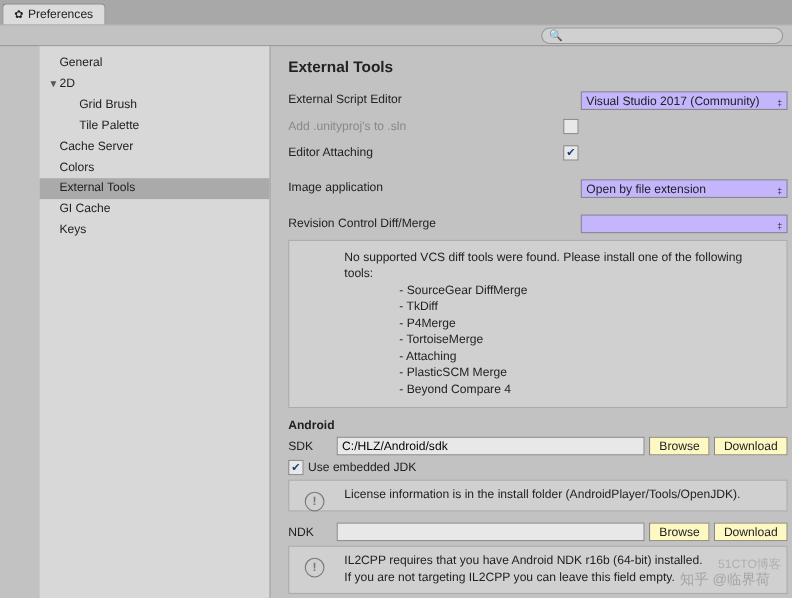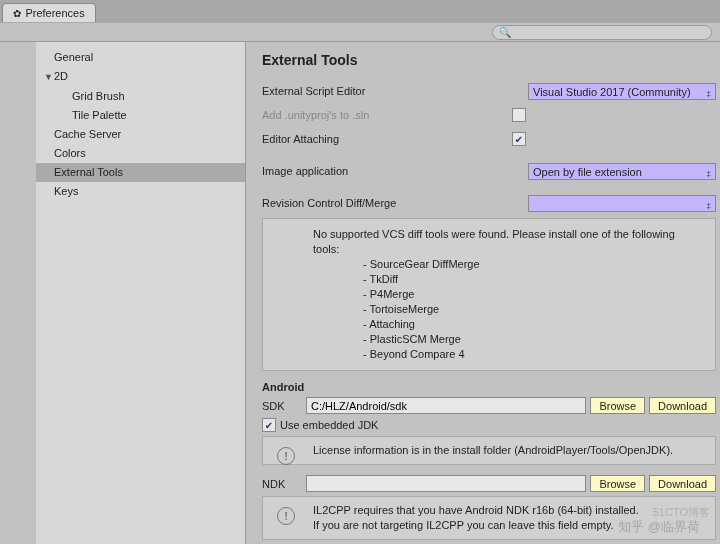--- a/index.html
+++ b/index.html
@@ -56,20 +56,21 @@
 
 <div class="main">
   <div class="sidebar">
     <div class="sidebar-item">General</div>
     <div class="sidebar-item expandable"><span class="tri">▼</span><span>2D</span></div>
     <div class="sidebar-item child">Grid Brush</div>
     <div class="sidebar-item child">Tile Palette</div>
     <div class="sidebar-item">Cache Server</div>
     <div class="sidebar-item">Colors</div>
     <div class="sidebar-item selected">External Tools</div>
+    <div class="sidebar-item">GI Cache</div>
     <div class="sidebar-item">Keys</div>
   </div>
 
   <div class="content">
     <h2>External Tools</h2>
 
     <div class="row">
       <div class="row-label">External Script Editor</div>
       <div class="dropdown">
         <span>Visual Studio 2017 (Community)</span>

